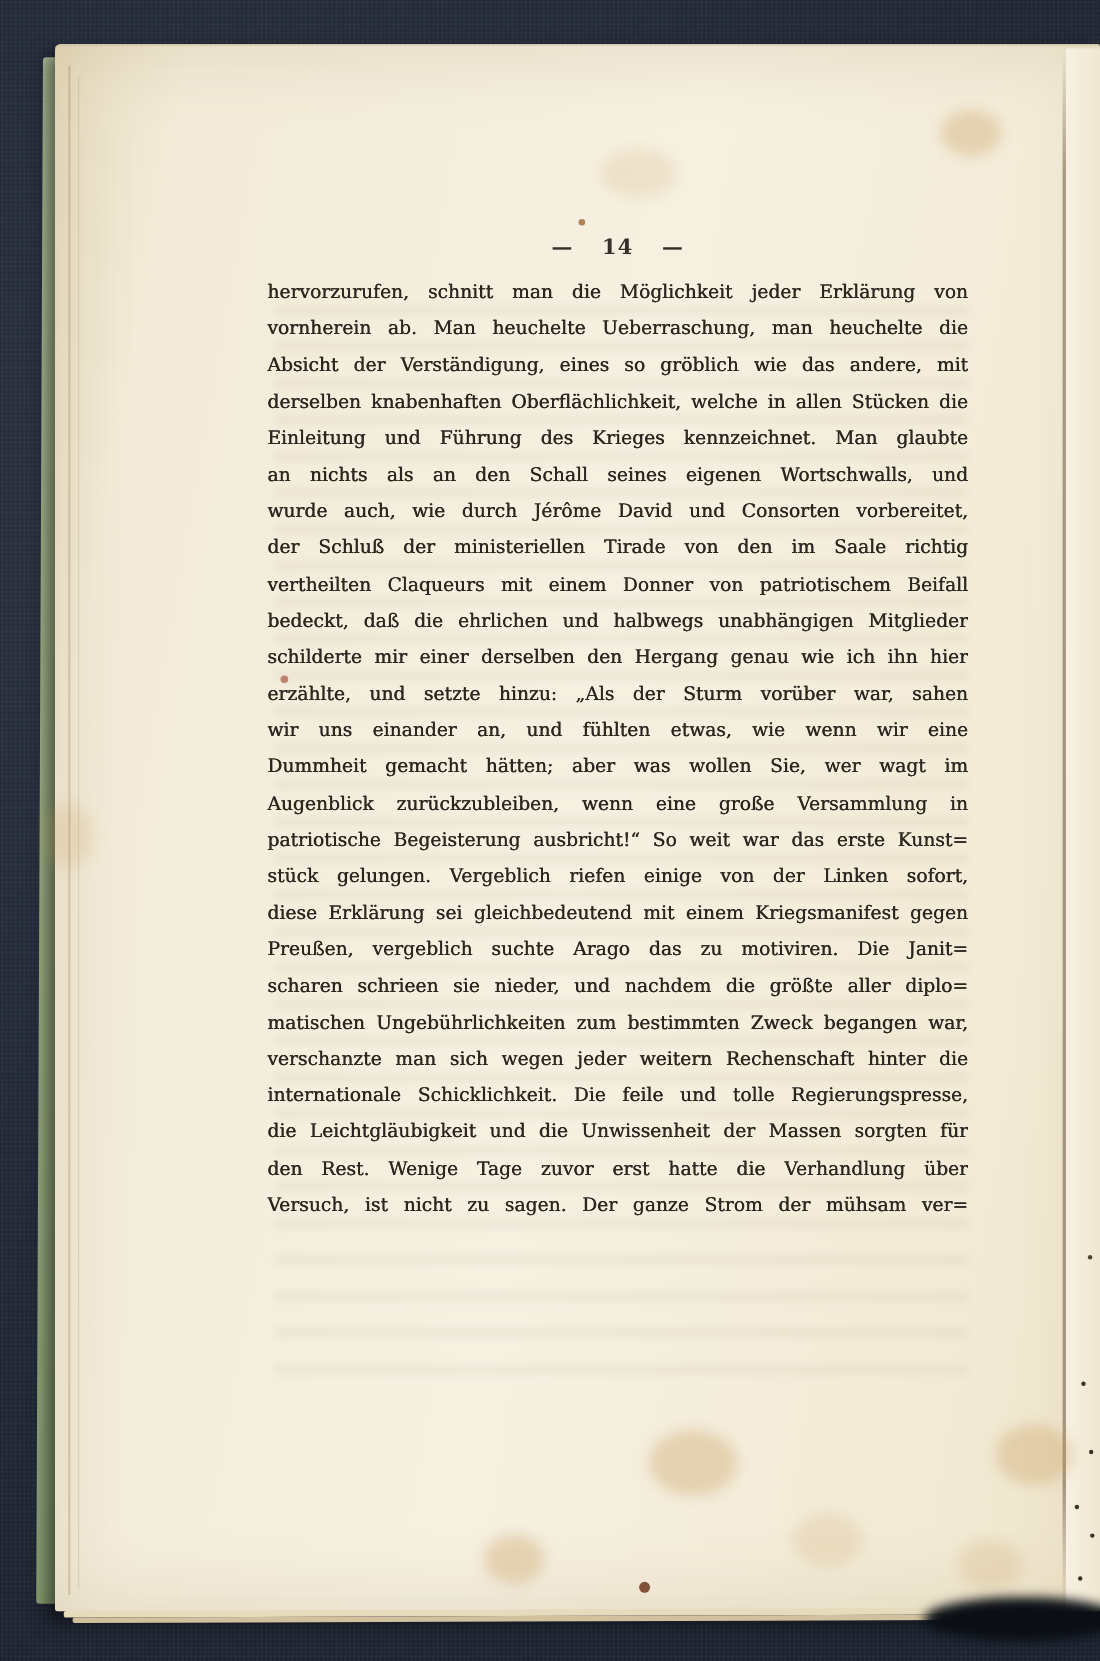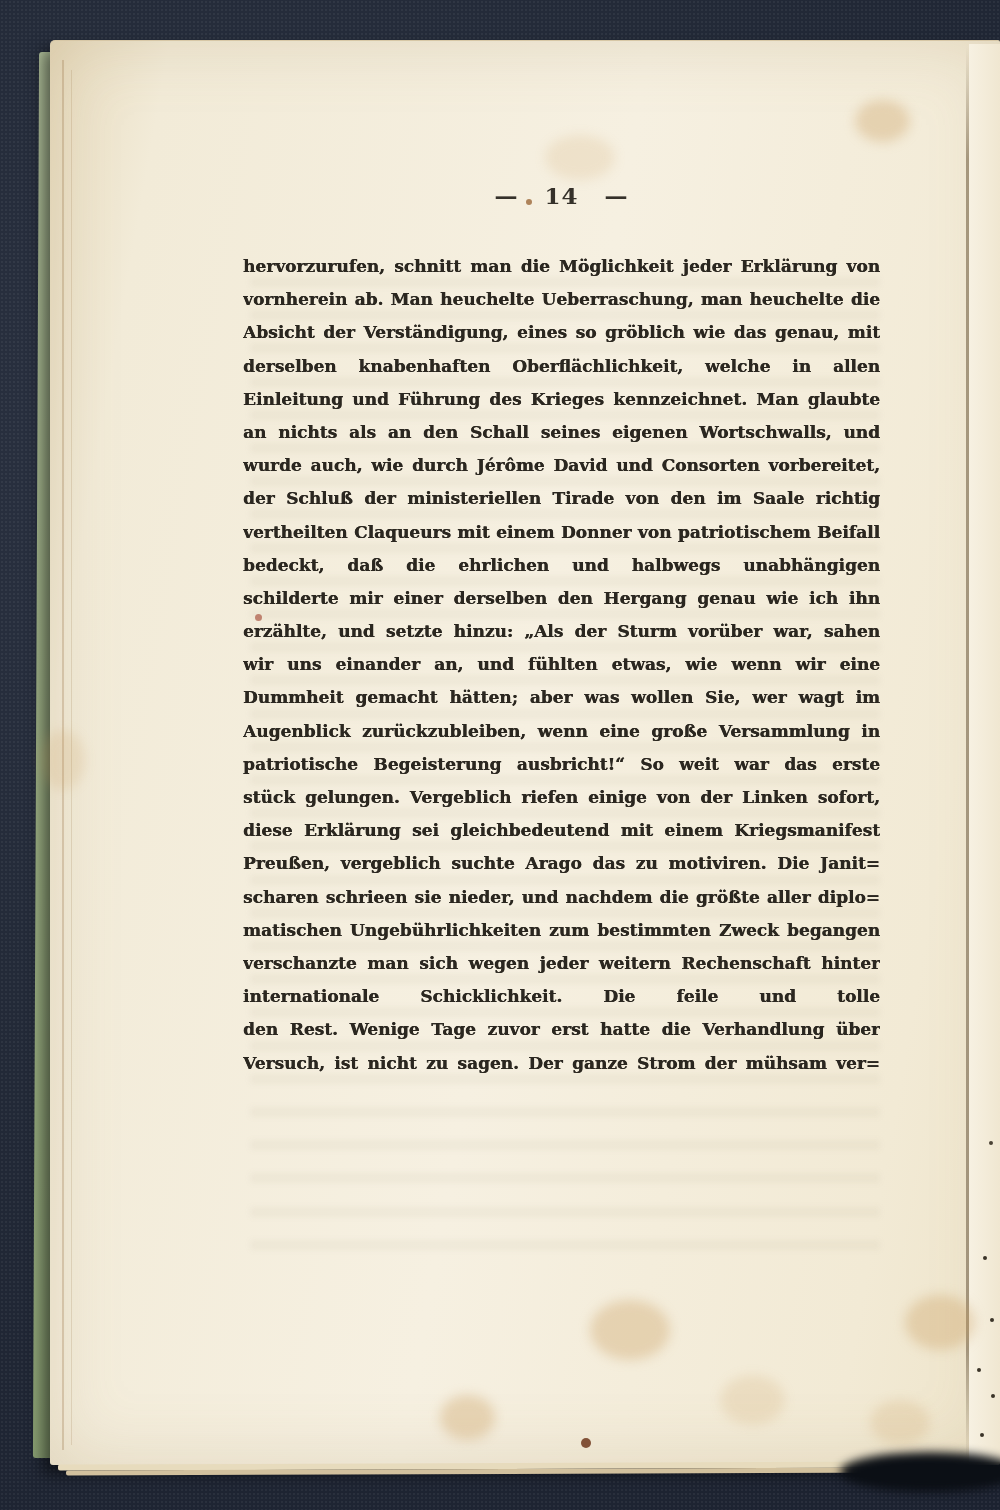--- a/index.html
+++ b/index.html
@@ -31,25 +31,25 @@
   .stack1{position:absolute;left:58px;top:1463px;width:902px;height:6px;background:#e7dbbd;transform:rotate(-.2deg);border-radius:2px;}
   .stack2{position:absolute;left:66px;top:1469px;width:870px;height:5px;background:#d2c19e;transform:rotate(-.2deg);border-radius:2px;}
   .corner-shadow{position:absolute;left:840px;top:1452px;width:180px;height:40px;background:#0b0f15;filter:blur(5px);border-radius:50%;}
   
   .stain{position:absolute;border-radius:50%;background:rgba(198,152,88,.32);filter:blur(6px);}
   .dot{position:absolute;border-radius:50%;}
   
   .bleed{position:absolute;left:250px;top:262px;width:630px;height:1000px;opacity:.55;filter:blur(3px);
     background:repeating-linear-gradient(180deg,transparent 0 15px,rgba(138,124,96,.12) 15px 25px,transparent 25px 33.2px);}
   
-  .page-head{position:absolute;left:243px;top:182px;width:637px;text-align:center;
-    font-weight:bold;font-size:23px;color:#35312a;letter-spacing:1px;}
+  .page-head{position:absolute;left:243px;top:214px;width:637px;text-align:center;
+    font-weight:bold;font-size:19px;color:#35312a;letter-spacing:1px;}
   .page-head .sp{display:inline-block;width:26px;}
   .text-block{position:absolute;left:243px;top:250px;width:637px;color:#2b2720;
-    font-size:17px;font-weight:bold;}
+    font-size:17px;}
   .line{height:33.2px;line-height:33.2px;text-align:justify;text-align-last:justify;
     text-shadow:.35px 0 0 #2b2720;overflow:hidden;}
 </style>
 </head>
 <body>
 
 <div class="scene">
 
   <div class="endpaper"></div>
 
@@ -83,38 +83,39 @@
 
   <div class="bleed"></div>
 
   <div class="page-head">
     <span>—</span><span class="sp"></span><span>14</span><span class="sp"></span><span>—</span>
   </div>
 
   <div class="text-block">
     <div class="line">hervorzurufen, schnitt man die Möglichkeit jeder Erklärung von</div>
     <div class="line">vornherein ab. Man heuchelte Ueberraschung, man heuchelte die</div>
-    <div class="line">Absicht der Verständigung, eines so gröblich wie das genau, mit</div>
+    <div class="line">Absicht der Verständigung, eines so gröblich wie das andere, mit</div>
     <div class="line">derselben knabenhaften Oberflächlichkeit, welche in allen Stücken die</div>
     <div class="line">Einleitung und Führung des Krieges kennzeichnet. Man glaubte</div>
     <div class="line">an nichts als an den Schall seines eigenen Wortschwalls, und</div>
     <div class="line">wurde auch, wie durch Jérôme David und Consorten vorbereitet,</div>
     <div class="line">der Schluß der ministeriellen Tirade von den im Saale richtig</div>
     <div class="line">vertheilten Claqueurs mit einem Donner von patriotischem Beifall</div>
     <div class="line">bedeckt, daß die ehrlichen und halbwegs unabhängigen Mitglieder</div>
     <div class="line">schilderte mir einer derselben den Hergang genau wie ich ihn hier</div>
     <div class="line">erzählte, und setzte hinzu: „Als der Sturm vorüber war, sahen</div>
     <div class="line">wir uns einander an, und fühlten etwas, wie wenn wir eine</div>
     <div class="line">Dummheit gemacht hätten; aber was wollen Sie, wer wagt im</div>
     <div class="line">Augenblick zurückzubleiben, wenn eine große Versammlung in</div>
     <div class="line">patriotische Begeisterung ausbricht!“ So weit war das erste Kunst=</div>
     <div class="line">stück gelungen. Vergeblich riefen einige von der Linken sofort,</div>
     <div class="line">diese Erklärung sei gleichbedeutend mit einem Kriegsmanifest gegen</div>
     <div class="line">Preußen, vergeblich suchte Arago das zu motiviren. Die Janit=</div>
     <div class="line">scharen schrieen sie nieder, und nachdem die größte aller diplo=</div>
     <div class="line">matischen Ungebührlichkeiten zum bestimmten Zweck begangen war,</div>
     <div class="line">verschanzte man sich wegen jeder weitern Rechenschaft hinter die</div>
     <div class="line">internationale Schicklichkeit. Die feile und tolle Regierungspresse,</div>
+    <div class="line">die Leichtgläubigkeit und die Unwissenheit der Massen sorgten für</div>
     <div class="line">den Rest. Wenige Tage zuvor erst hatte die Verhandlung über</div>
     <div class="line">Versuch, ist nicht zu sagen. Der ganze Strom der mühsam ver=</div>
   </div>
 
 </div>
 
 </body></html>

